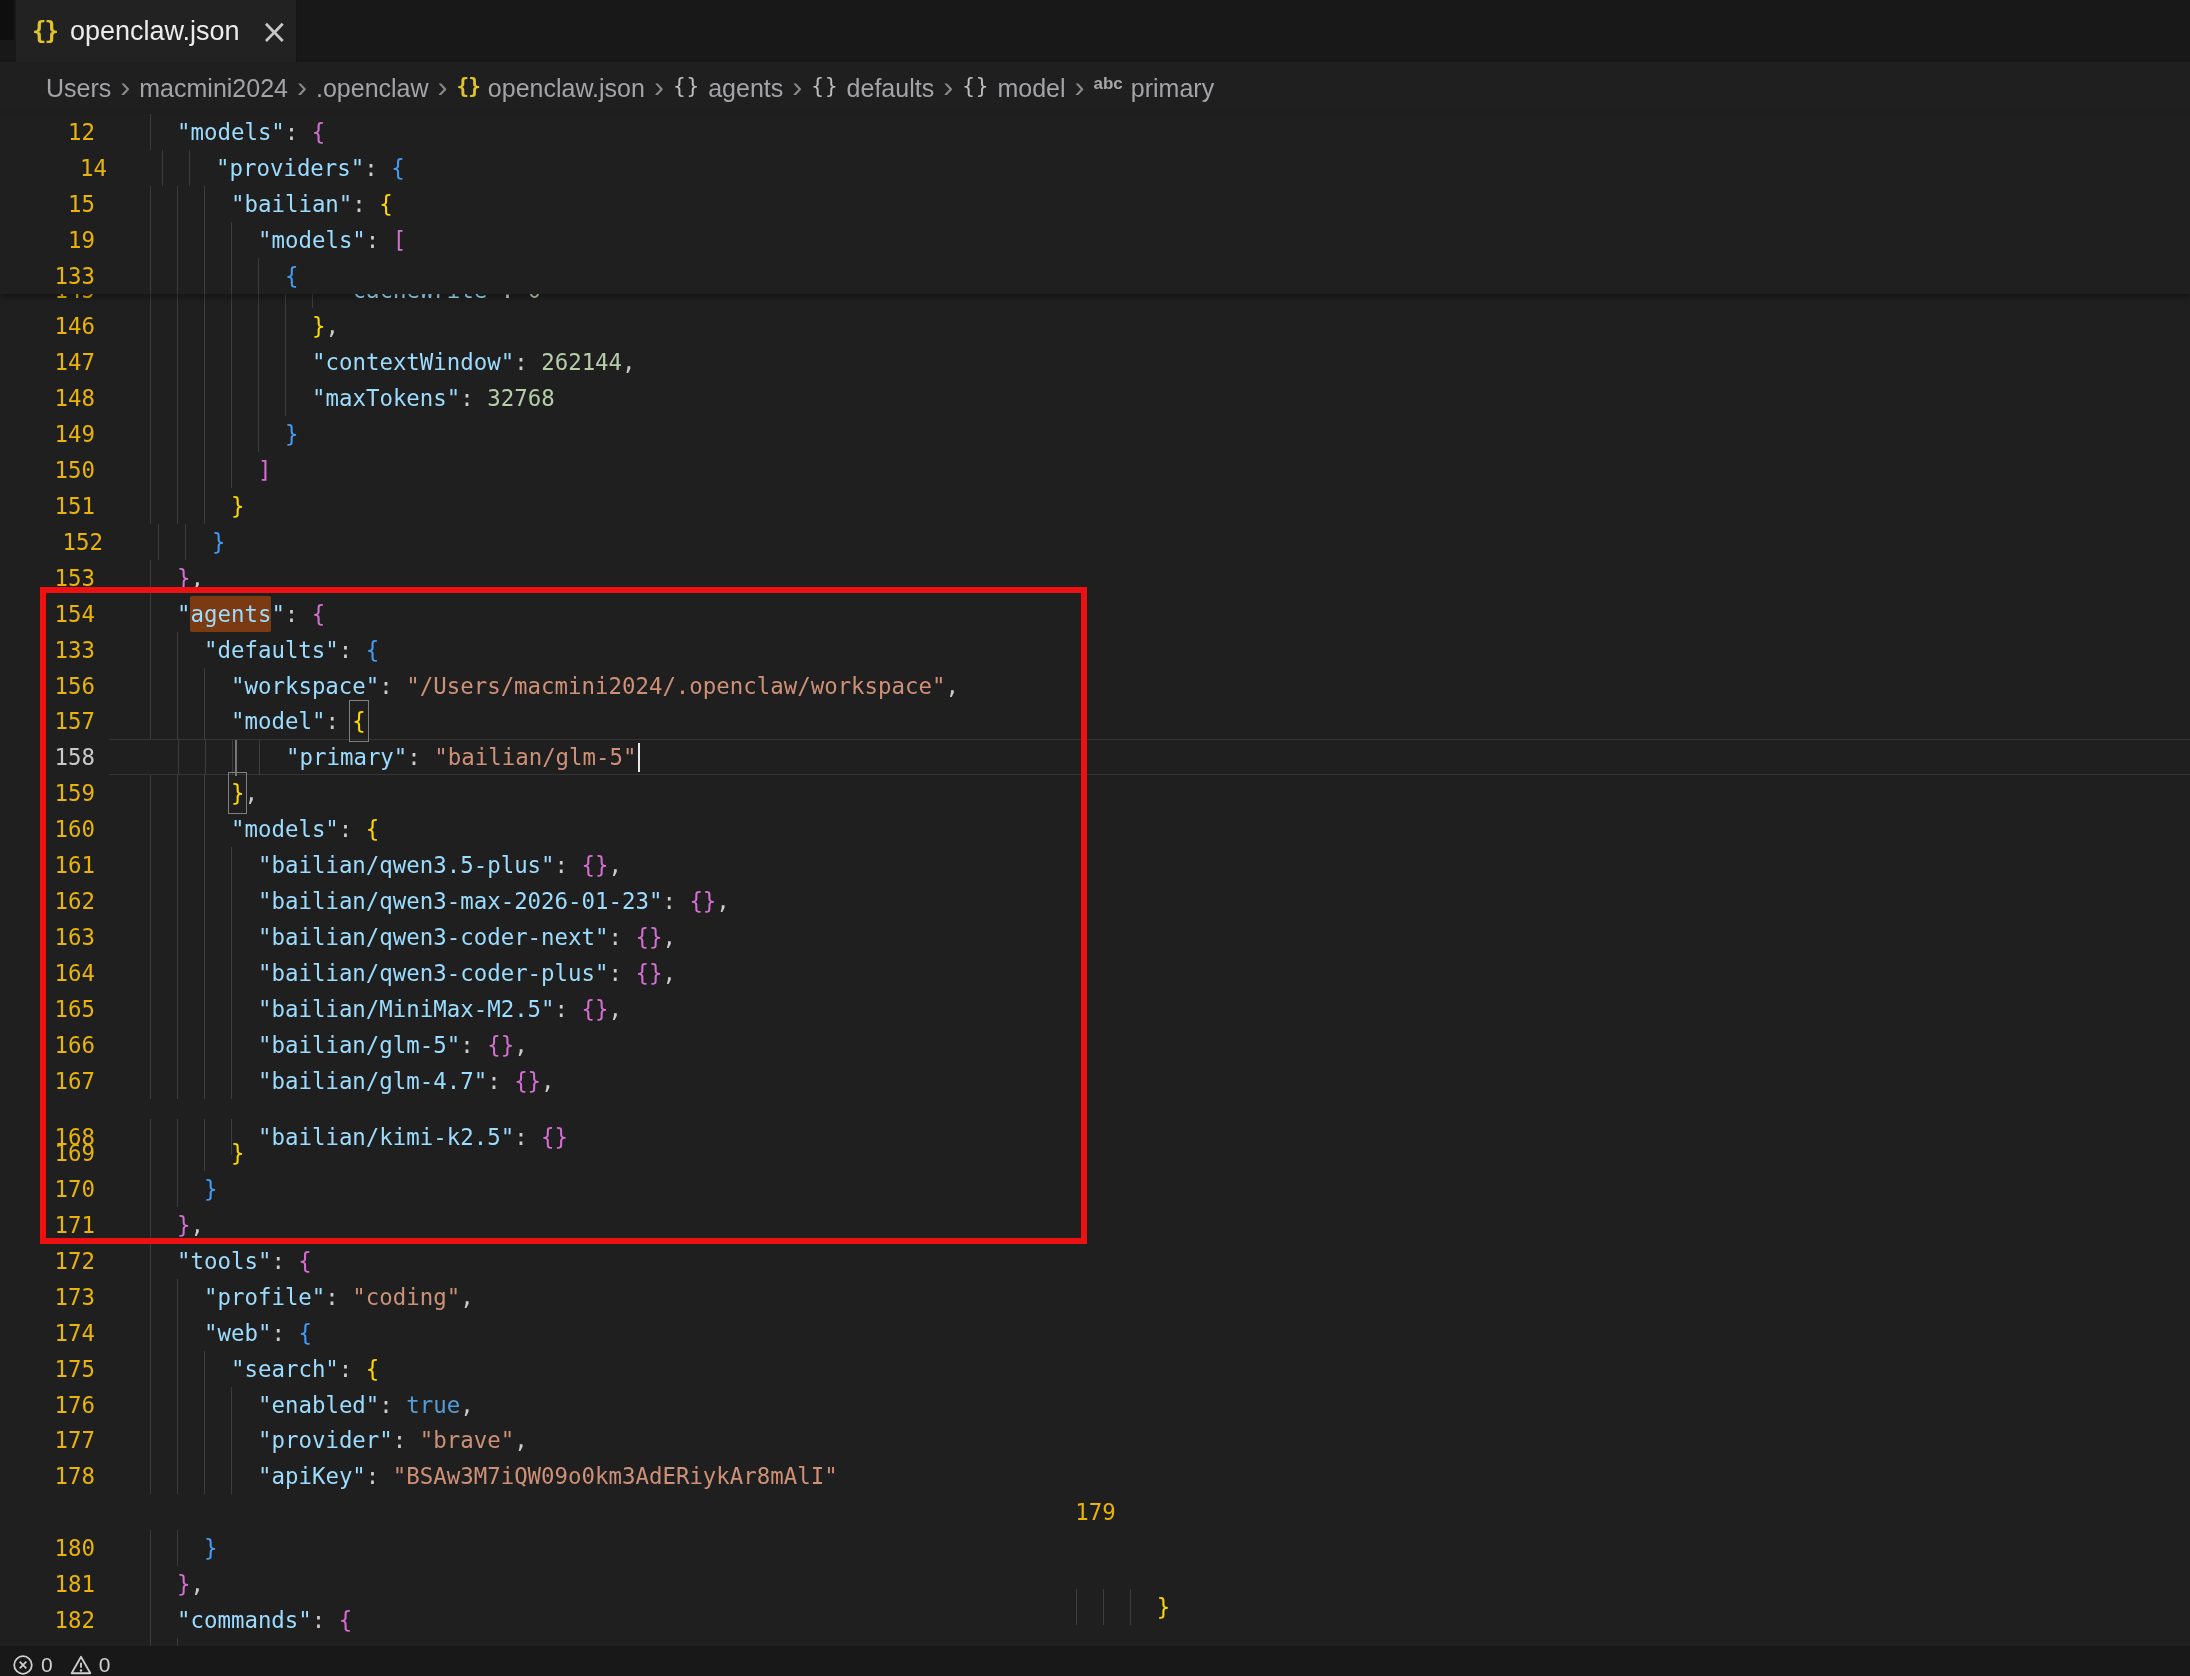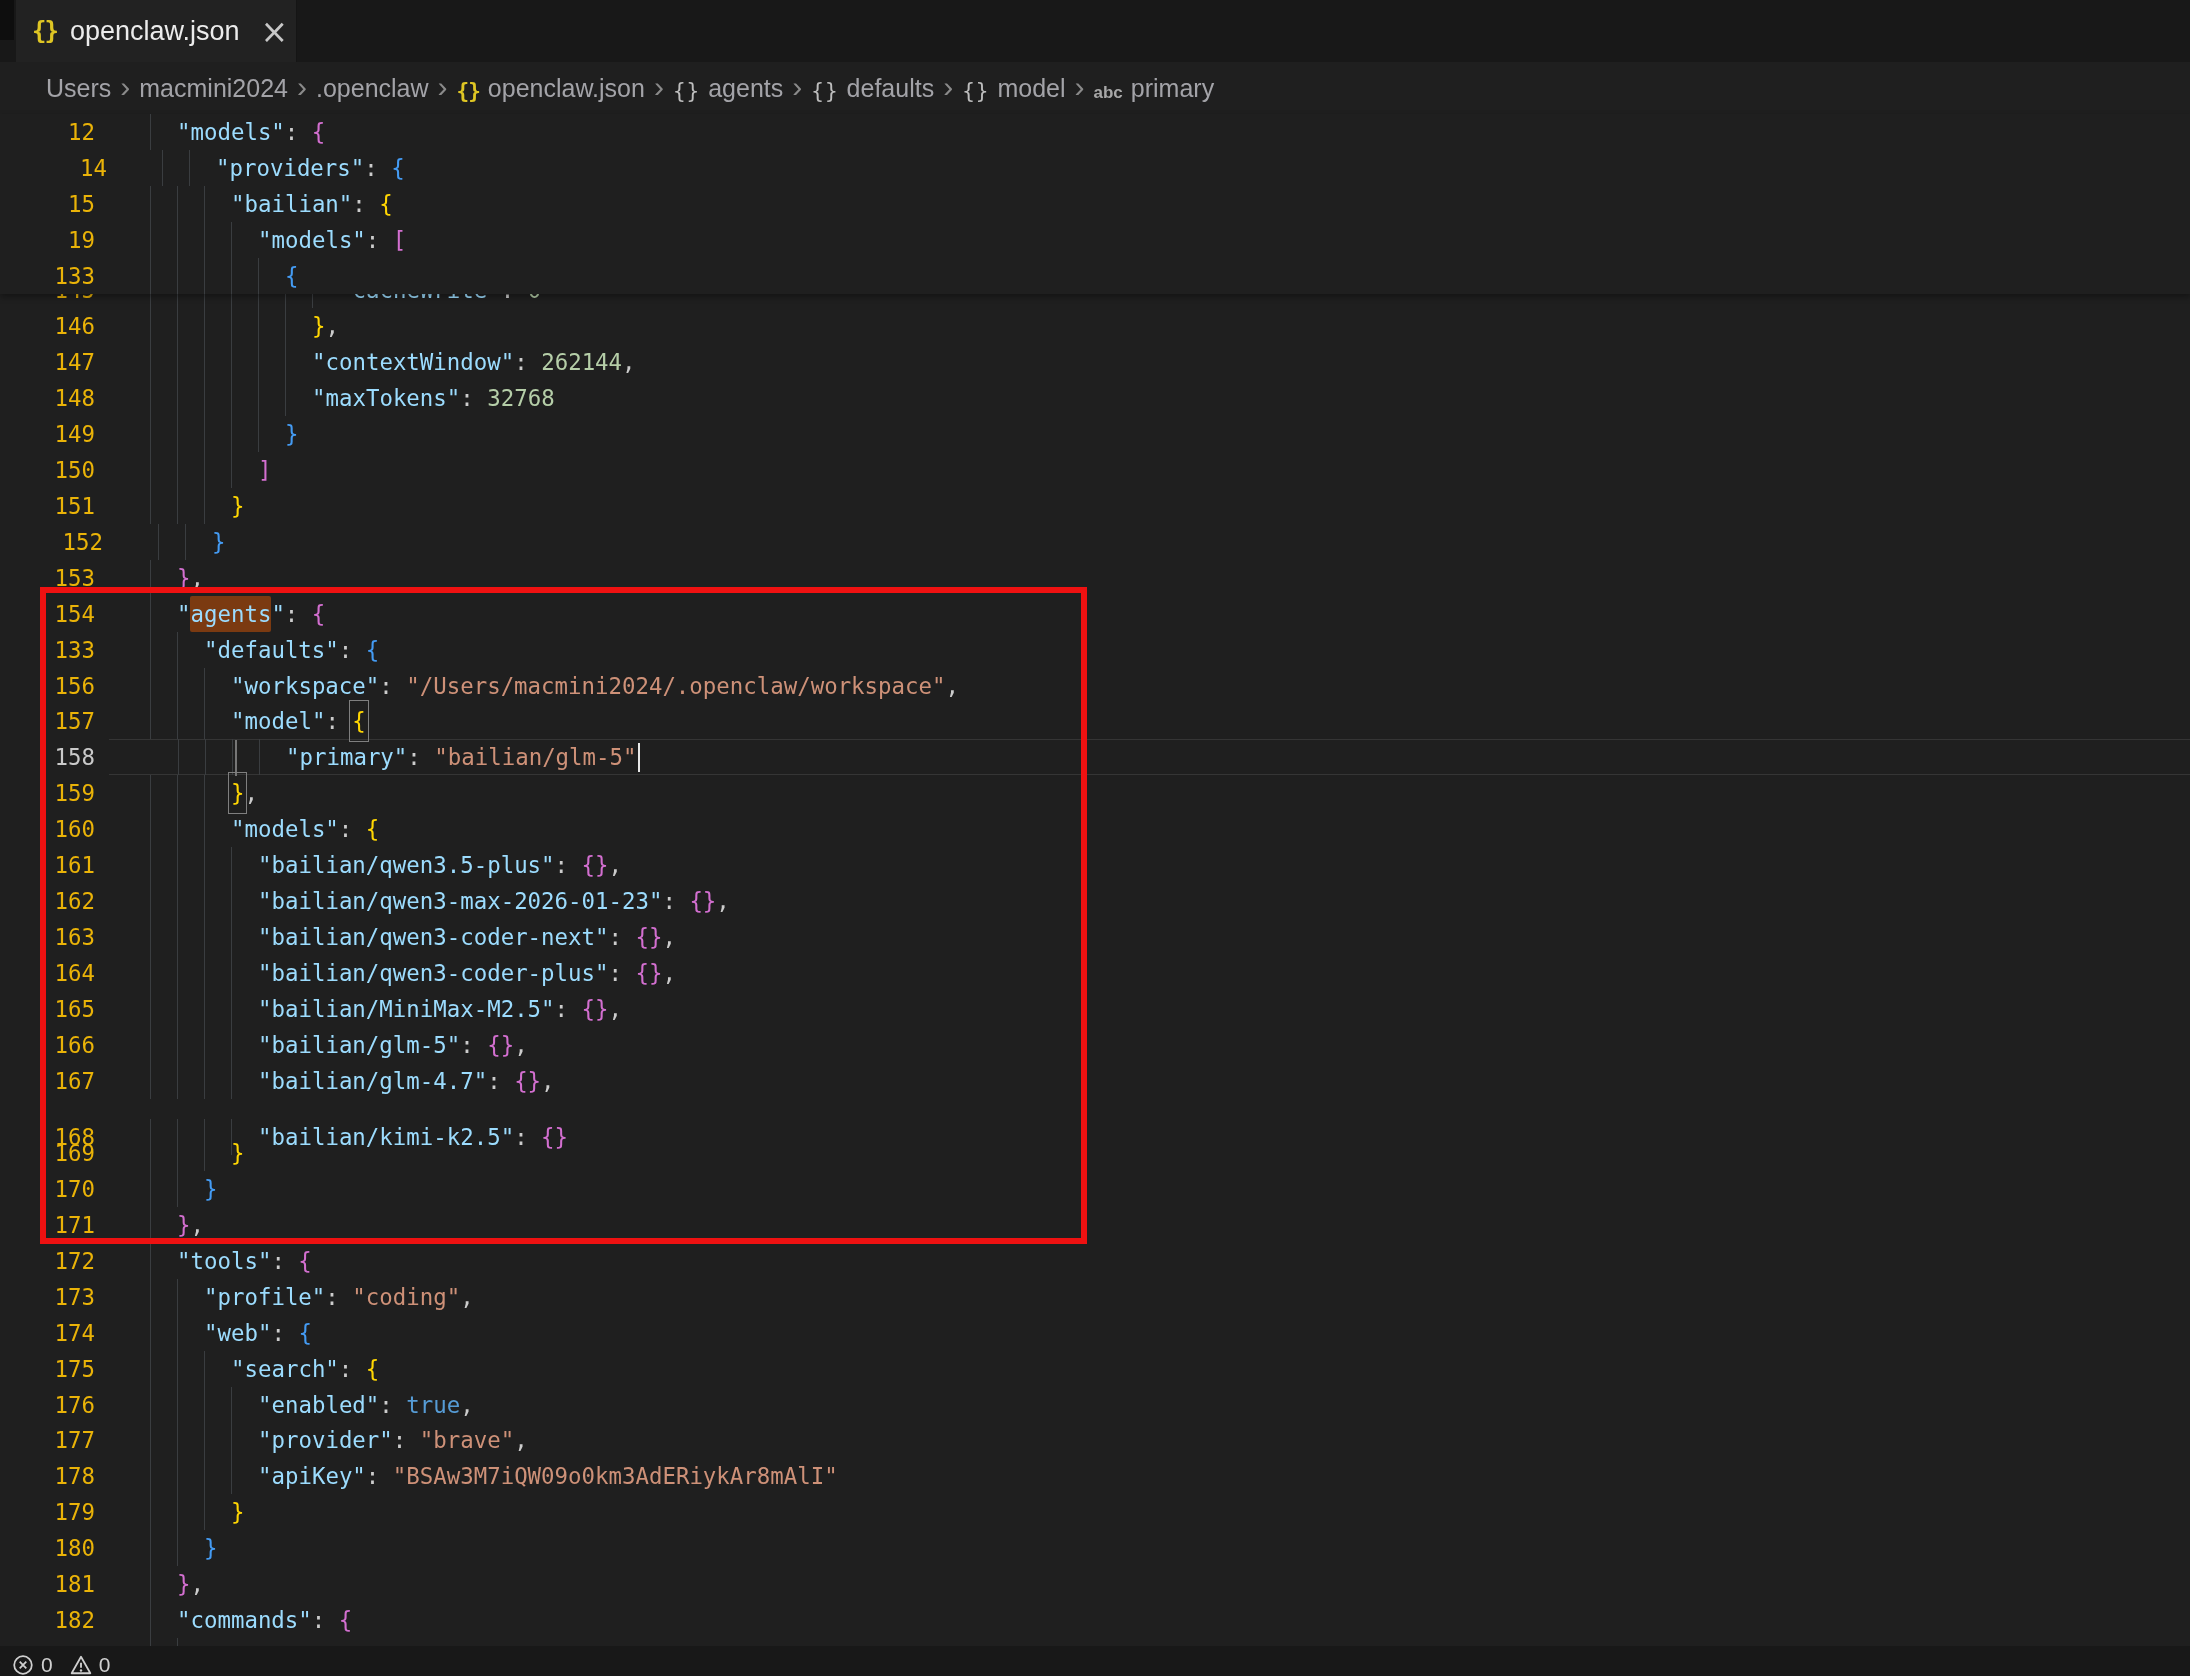--- a/index.html
+++ b/index.html
@@ -13,21 +13,21 @@
        box-sizing:border-box;border-right:1px solid #151515;
        display:flex;align-items:center;padding:0 16px;gap:13px;
        font-family:"Liberation Sans",sans-serif;}
   .ticon{color:#dfc624;font:700 24px "DejaVu Sans Mono",monospace;letter-spacing:-2px;}
   .tlabel{color:#ececec;font-size:27px;}
   .tclose{color:#c8c8c8;font-size:33px;margin-left:8px;line-height:1;font-family:"DejaVu Sans",sans-serif;}
 
   
   .breadcrumb{position:absolute;top:62px;left:46px;right:0;height:53px;display:flex;align-items:center;
               color:#a3a3a8;font:25px "Liberation Sans",sans-serif;white-space:nowrap;}
-  .bc-item{display:flex;align-items:flex-end;gap:8px;}
+  .bc-item{display:flex;align-items:flex-start;gap:8px;}
   .bc-sep{color:#8a8a8a;font-size:30px;padding:0 9px;position:relative;top:-2px;}
   .bci-json{color:#dfc624;font:700 21px "DejaVu Sans Mono",monospace;letter-spacing:-1px;}
   .bci-object{color:#bdbdbd;font:21px "DejaVu Sans Mono",monospace;letter-spacing:1px;}
   .bci-abc{color:#a8a8a8;font:700 17px "Liberation Sans",sans-serif;letter-spacing:0px;}
 
   
   .editor{position:absolute;top:114px;left:0;right:0;bottom:0;background:#1f1f1f;}
   .row{position:absolute;left:0;width:100%;height:36px;display:flex;align-items:center;
        font:22.4px/36px "DejaVu Sans Mono",monospace;}
   .ln{flex:0 0 95px;text-align:right;color:#eab308;user-select:none;}
@@ -249,21 +249,21 @@
           <span class="codetext"><span class="ind" style="width: 108px;"></span><span class="tk-k">"enabled"</span><span class="tk-p">: </span><span class="tk-w">true</span><span class="tk-p">,</span></span>
         </div>
         <div class="row" style="top: 1308px;">
           <span class="ln">177</span>
           <span class="codetext"><span class="ind" style="width: 108px;"></span><span class="tk-k">"provider"</span><span class="tk-p">: </span><span class="tk-s">"brave"</span><span class="tk-p">,</span></span>
         </div>
         <div class="row" style="top: 1344px;">
           <span class="ln">178</span>
           <span class="codetext"><span class="ind" style="width: 108px;"></span><span class="tk-k">"apiKey"</span><span class="tk-p">: </span><span class="tk-s">"BSAw3M7iQW09o0km3AdERiykAr8mAlI"</span></span>
         </div>
-        <div class="row" style="top: 1380px;">
+        <div class="row" style="top: 1380px; flex-direction: column;">
           <span class="ln">179</span>
           <span class="codetext"><span class="ind" style="width: 81px;"></span><span class="tk-bg">}</span></span>
         </div>
         <div class="row" style="top: 1416px;">
           <span class="ln">180</span>
           <span class="codetext"><span class="ind" style="width: 54px;"></span><span class="tk-bb">}</span></span>
         </div>
         <div class="row" style="top: 1452px;">
           <span class="ln">181</span>
           <span class="codetext"><span class="ind" style="width: 27px;"></span><span class="tk-bp">}</span><span class="tk-p">,</span></span>

